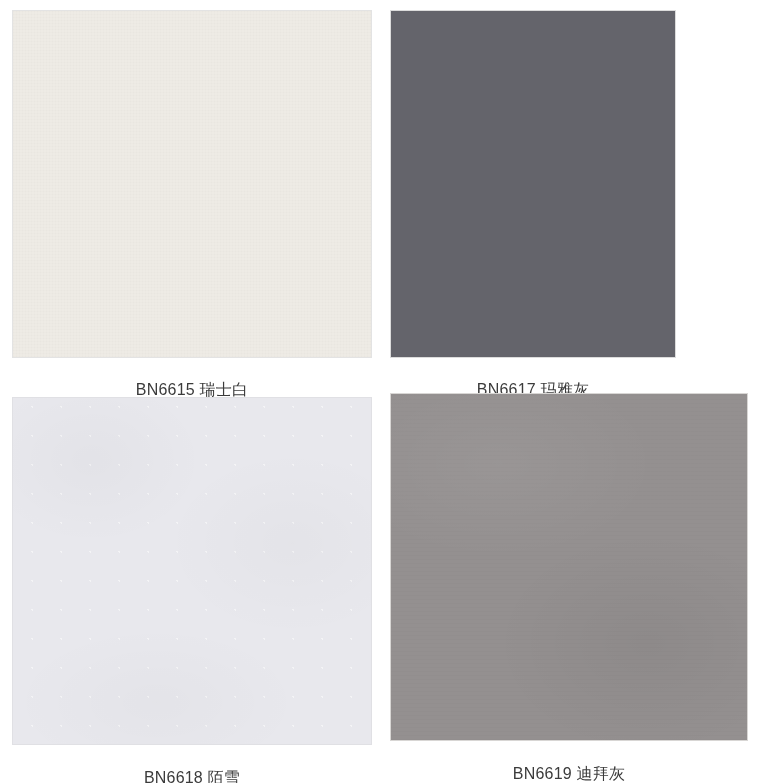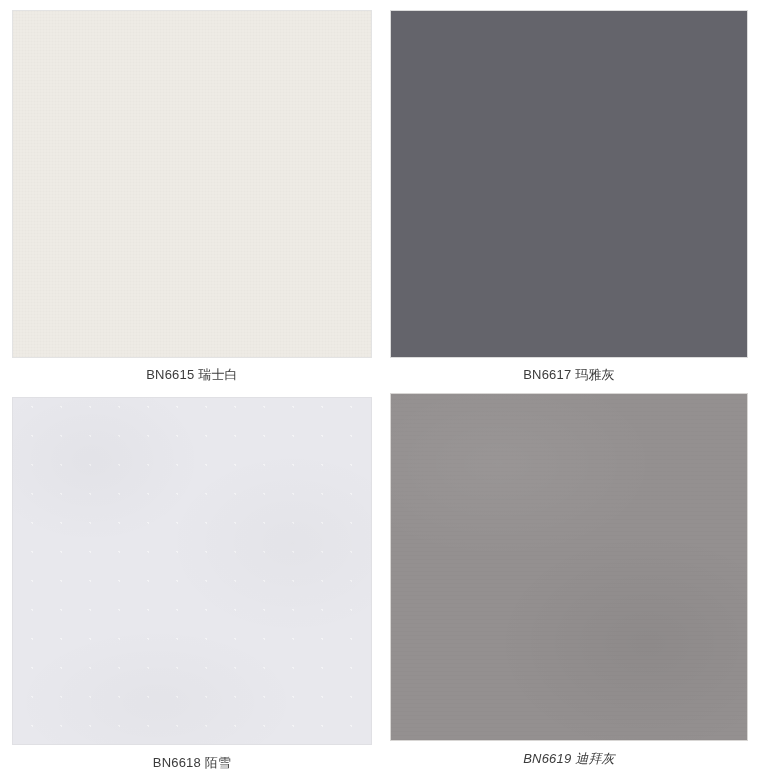--- a/index.html
+++ b/index.html
@@ -129,53 +129,54 @@
       radial-gradient(ellipse 65% 40% at 30% 20%, rgba(255,255,255,.05), transparent 70%),
       radial-gradient(ellipse 60% 45% at 72% 72%, rgba(0,0,0,.045), transparent 72%),
       repeating-linear-gradient(0deg, rgba(0,0,0,.01) 0 1px, transparent 1px 4px);
   }
 
   .swatch-caption {
     position: absolute;
     left: 0;
     right: 0;
     text-align: center;
-    font-size: 13px;
+    font-size: 16px;
     line-height: 16px;
     color: #3b3b3b;
     white-space: nowrap;
     letter-spacing: .2px;
+    margin-top: 15px;
   }
 </style>
 </head>
 <body style="background: rgb(255, 255, 255);">
 
 <div class="catalog-grid">
 
   <div class="swatch-cell" style="left:12px; top:10px; width:360px; height:373px;">
     <div class="swatch-image tex-grain" style="height: 348px; border-color: rgb(227, 227, 227);">
       <div class="fill" style="background:#eeebe5;"></div>
     </div>
     <div class="swatch-caption" style="top: 357px; color: rgb(59, 59, 59);">BN6615 瑞士白</div>
   </div>
 
-  <div class="swatch-cell" style="left:390px; top:10px; width:358px; height:373px;">
+  <div class="swatch-cell" style="left:390px; top:10px; width:286px; height:373px;">
     <div class="swatch-image tex-matte" style="height: 348px; border-color: rgb(220, 220, 220);">
       <div class="fill" style="background:#64646b;"></div>
     </div>
     <div class="swatch-caption" style="top: 357px; color: rgb(59, 59, 59);">BN6617 玛雅灰</div>
   </div>
 
   <div class="swatch-cell" style="left:12px; top:397px; width:360px; height:375px;">
     <div class="swatch-image tex-streak" style="height: 348px; border-color: rgb(224, 224, 228);">
       <div class="fill" style="background:#e8e8ed;"></div>
     </div>
     <div class="swatch-caption" style="top: 358px; color: rgb(59, 59, 59); text-align: center;">BN6618 陌雪</div>
   </div>
 
-  <div class="swatch-cell" style="left:390px; top:393px; width:358px; height:375px;font-style:italic;">
+  <div class="swatch-cell" style="left:390px; top:393px; width:358px; height:375px;">
     <div class="swatch-image tex-speck" style="height: 348px; border-color: rgb(216, 214, 212);">
       <div class="fill" style="background:#949090;"></div>
     </div>
     <div class="swatch-caption" style="top: 358px; color: rgb(59, 59, 59);">BN6619 迪拜灰</div>
   </div>
 
 </div>
 
 </body></html>

